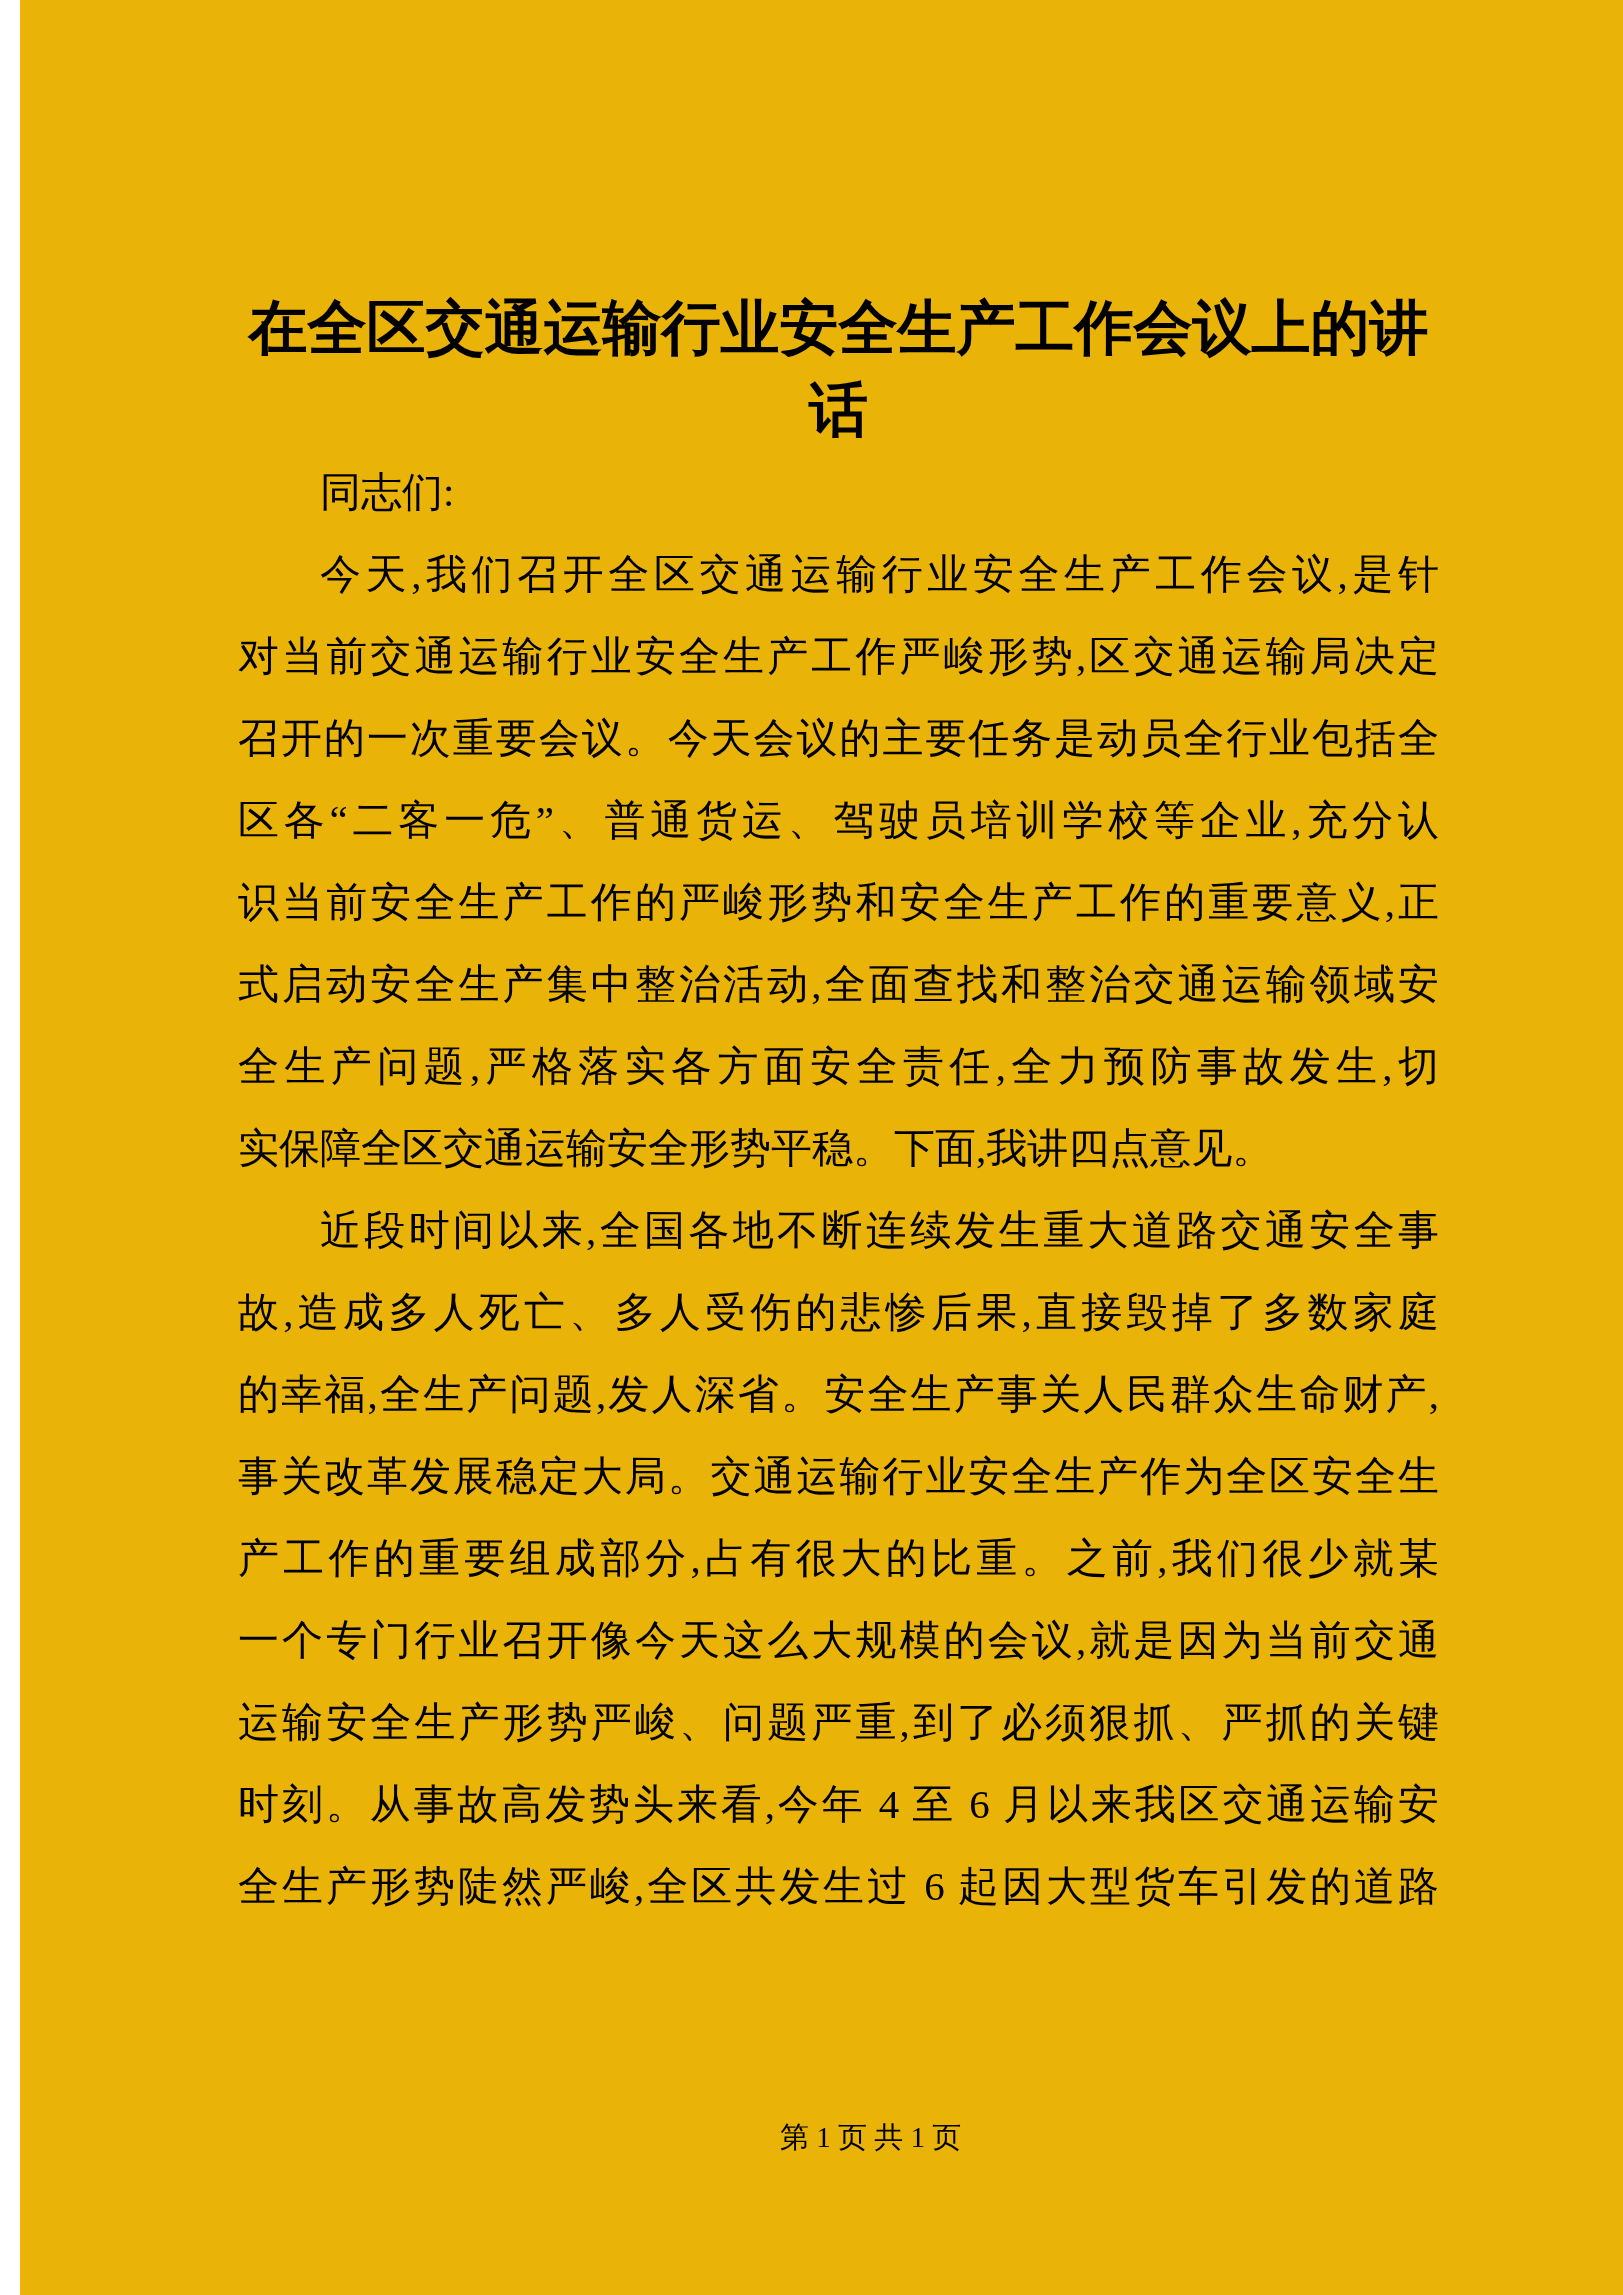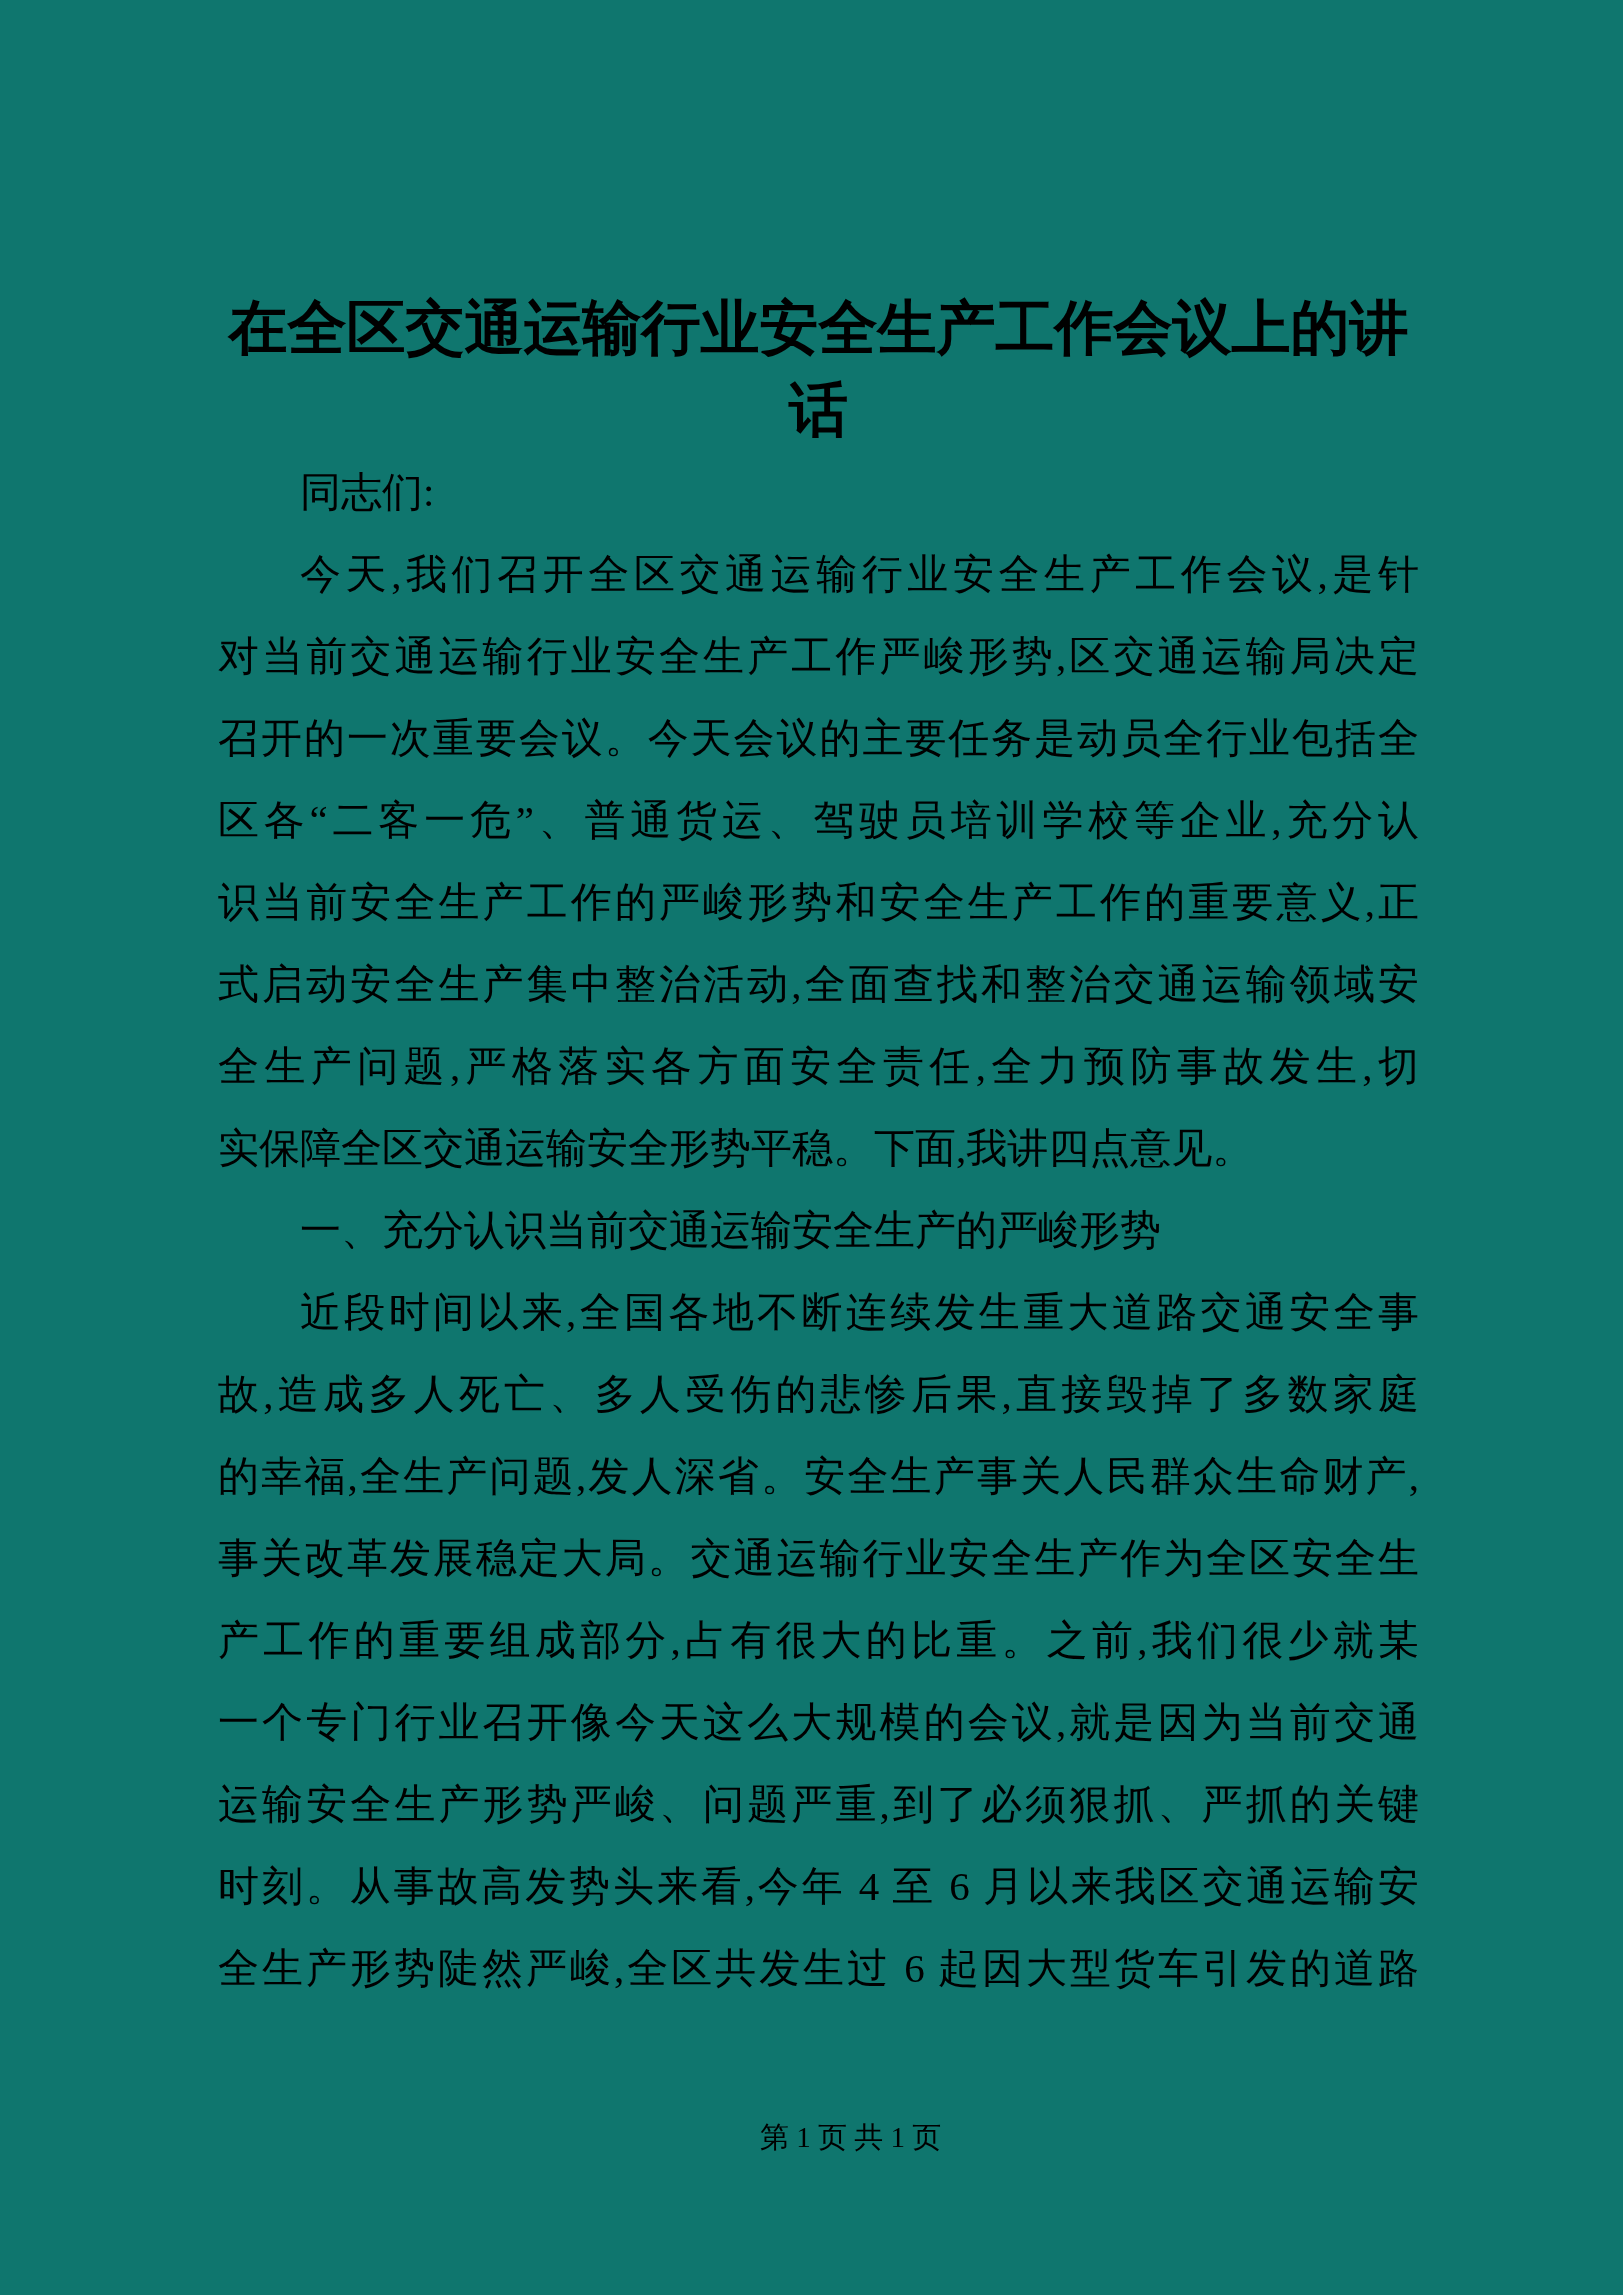--- a/index.html
+++ b/index.html
@@ -8,21 +8,22 @@
     position: relative;
     width: 1623px;
     height: 2295px;
     overflow: hidden;
     color: #000000;
     font-family: "Liberation Serif", "DejaVu Serif", serif;
   }
   .page {
     position: absolute;
     inset: 0;
-    background: #0f766e;
+    background: #eab308;
+    margin-left: 20px;
   }
   .text-flow {
     position: absolute;
     left: 218px;
     top: 287px;
     width: 1201px;
   }
   .line {
     line-height: 82px;
   }
@@ -60,21 +61,20 @@
       <div class="line title">话</div>
       <div class="line body indent">同志们:</div>
       <div class="line body indent justify">今天,我们召开全区交通运输行业安全生产工作会议,是针</div>
       <div class="line body justify">对当前交通运输行业安全生产工作严峻形势,区交通运输局决定</div>
       <div class="line body justify">召开的一次重要会议。今天会议的主要任务是动员全行业包括全</div>
       <div class="line body justify">区各“二客一危”、普通货运、驾驶员培训学校等企业,充分认</div>
       <div class="line body justify">识当前安全生产工作的严峻形势和安全生产工作的重要意义,正</div>
       <div class="line body justify">式启动安全生产集中整治活动,全面查找和整治交通运输领域安</div>
       <div class="line body justify">全生产问题,严格落实各方面安全责任,全力预防事故发生,切</div>
       <div class="line body">实保障全区交通运输安全形势平稳。下面,我讲四点意见。</div>
-      <div class="line heading indent">一、充分认识当前交通运输安全生产的严峻形势</div>
       <div class="line body indent justify">近段时间以来,全国各地不断连续发生重大道路交通安全事</div>
       <div class="line body justify">故,造成多人死亡、多人受伤的悲惨后果,直接毁掉了多数家庭</div>
       <div class="line body justify">的幸福,全生产问题,发人深省。安全生产事关人民群众生命财产,</div>
       <div class="line body justify">事关改革发展稳定大局。交通运输行业安全生产作为全区安全生</div>
       <div class="line body justify">产工作的重要组成部分,占有很大的比重。之前,我们很少就某</div>
       <div class="line body justify">一个专门行业召开像今天这么大规模的会议,就是因为当前交通</div>
       <div class="line body justify">运输安全生产形势严峻、问题严重,到了必须狠抓、严抓的关键</div>
       <div class="line body justify">时刻。从事故高发势头来看,今年 4 至 6 月以来我区交通运输安</div>
       <div class="line body justify">全生产形势陡然严峻,全区共发生过 6 起因大型货车引发的道路</div>
     </div>

